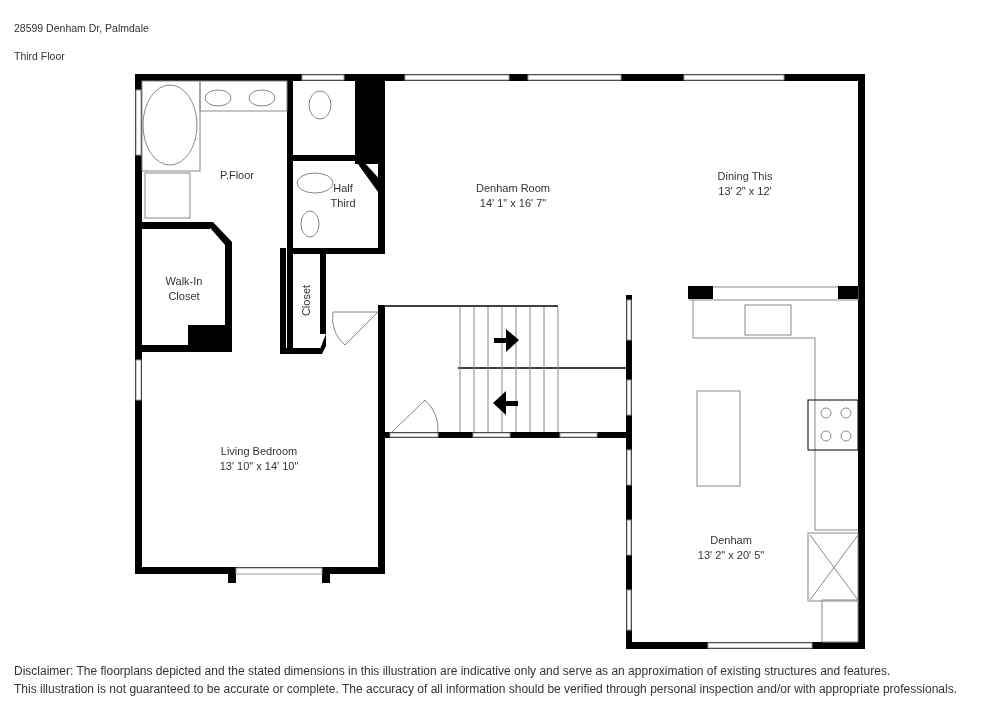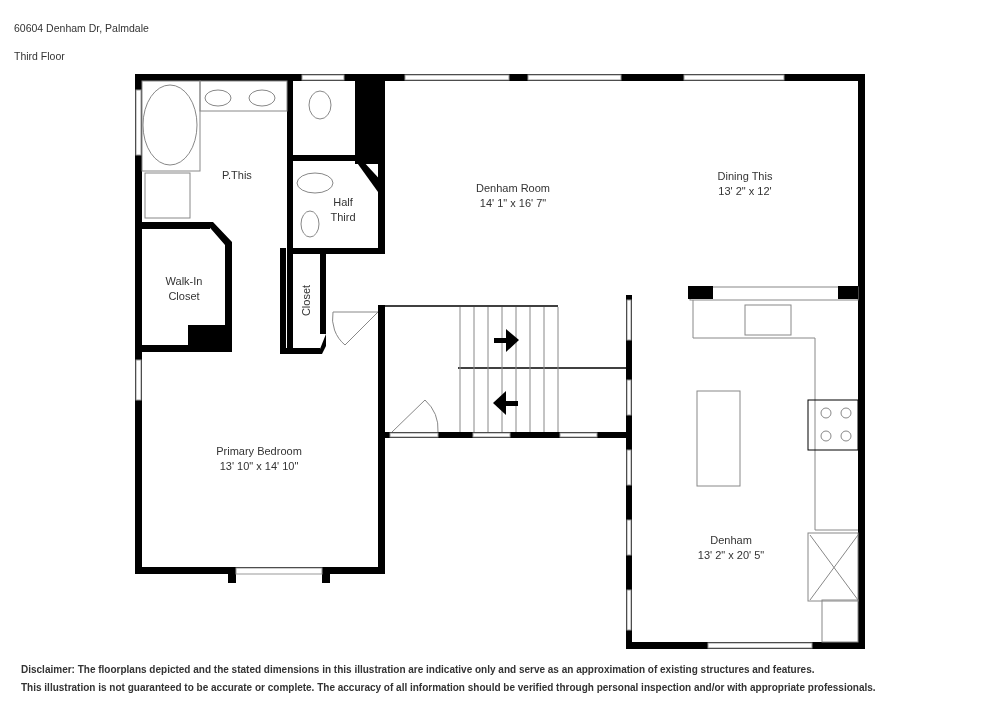--- a/index.html
+++ b/index.html
@@ -1,25 +1,25 @@
 <!DOCTYPE html>
 <html><head>
 <meta charset="utf-8">
 <style>
   html,body{margin:0;padding:0;background:#fff;}
   body{width:1000px;height:707px;position:relative;overflow:hidden;font-family:"Liberation Sans",sans-serif;color:#333;}
   .hdr{position:absolute;left:14px;font-size:10.5px;color:#333;}
-  .disc{position:absolute;left:21px;font-size:10px;color:#333;white-space:nowrap;font-weight:bold;}
+  .disc{position:absolute;left:14px;font-size:12px;color:#333;white-space:nowrap;}
   svg{position:absolute;left:0;top:0;}
   .lbl{position:absolute;font-size:11px;color:#333;text-align:center;line-height:15px;white-space:nowrap;transform:translateX(-50%);}
 </style>
 </head>
 <body>
 
-<div class="hdr" style="top:22px">60604 Denham Dr, Palmdale</div>
+<div class="hdr" style="top:22px">28599 Denham Dr, Palmdale</div>
 <div class="hdr" style="top:50px">Third Floor</div>
 
 <svg width="1000" height="707">
   <g fill="#000">
 
     <rect x="135" y="74" width="730" height="7"></rect>
 
     <rect x="135" y="74" width="7" height="500"></rect>
 
     <rect x="135" y="567" width="250" height="7"></rect>
@@ -122,23 +122,23 @@
   <g>
     <rect x="494" y="338" width="12" height="5"></rect>
       <polygon points="506,329 519,340 506,352"></polygon>
   </g>
   <g>
     <rect x="506" y="401" width="12" height="5"></rect>
       <polygon points="506,391 493,403 506,415"></polygon>
   </g>
 </svg>
 
-<div class="lbl" style="left:237px;top:168px"><span>P.This</span></div>
-<div class="lbl" style="left:343px;top:195px"><span>Half</span><br><span>Third</span></div>
+<div class="lbl" style="left:237px;top:168px"><span>P.Floor</span></div>
+<div class="lbl" style="left:343px;top:181px"><span>Half</span><br><span>Third</span></div>
 <div class="lbl" style="left:184px;top:274px"><span>Walk-In</span><br><span>Closet</span></div>
 <div class="lbl" style="left:306px;top:293px;transform:translateX(-50%) rotate(-90deg)">Closet</div>
 <div class="lbl" style="left:513px;top:181px"><span>Denham Room</span><br><span>14' 1" x 16' 7"</span></div>
 <div class="lbl" style="left:745px;top:169px"><span>Dining This</span><br><span>13' 2" x 12'</span></div>
-<div class="lbl" style="left:259px;top:444px"><span>Primary Bedroom</span><br><span>13' 10" x 14' 10"</span></div>
+<div class="lbl" style="left:259px;top:444px"><span>Living Bedroom</span><br><span>13' 10" x 14' 10"</span></div>
 <div class="lbl" style="left:731px;top:533px"><span>Denham</span><br><span>13' 2" x 20' 5"</span></div>
 
 <div class="disc" style="top:664px">Disclaimer: The floorplans depicted and the stated dimensions in this illustration are indicative only and serve as an approximation of existing structures and features.</div>
 <div class="disc" style="top:682px">This illustration is not guaranteed to be accurate or complete. The accuracy of all information should be verified through personal inspection and/or with appropriate professionals.</div>
 
 </body></html>

